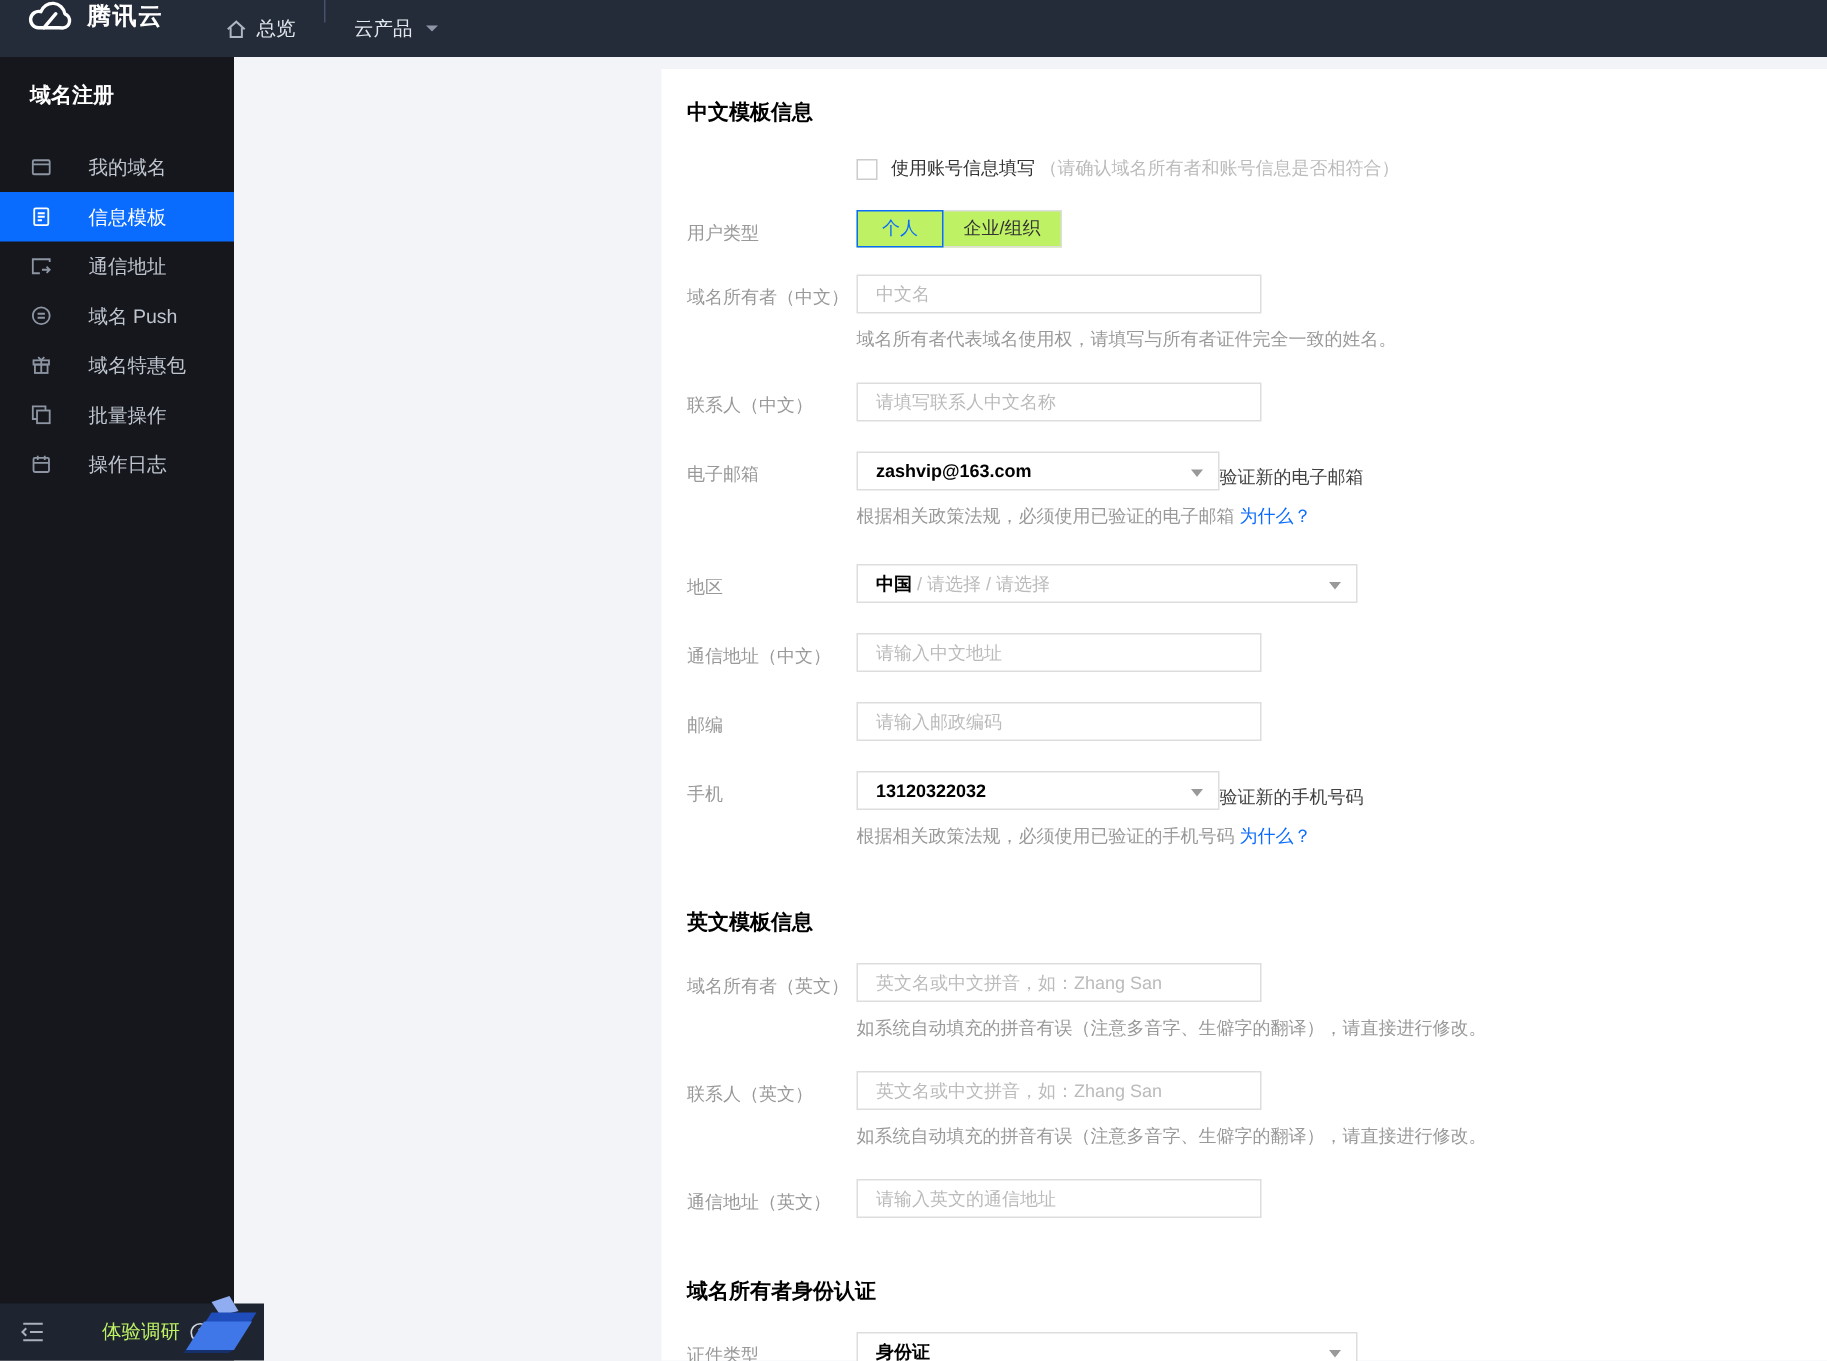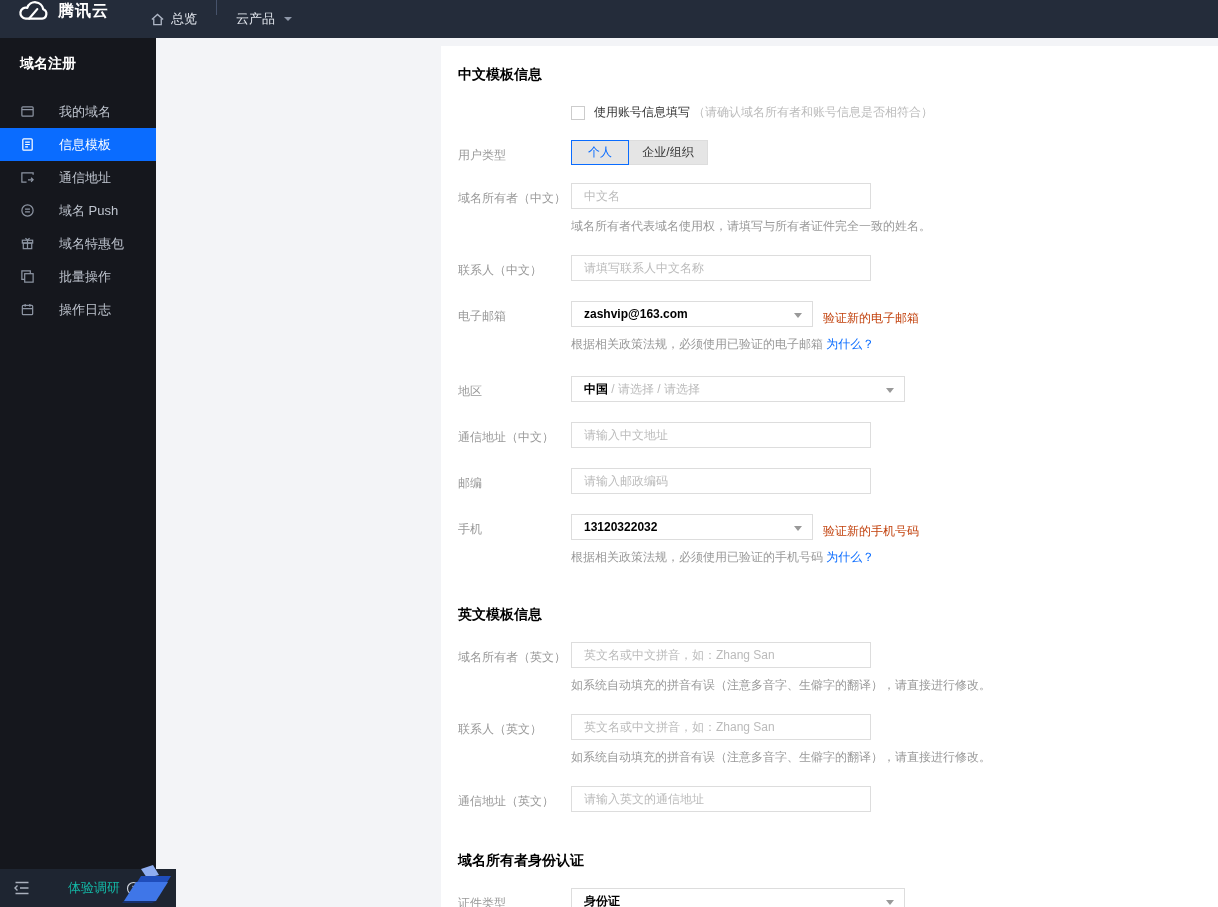--- a/index.html
+++ b/index.html
@@ -23,59 +23,59 @@
   .menu { margin-top:22px; }
   .menu-item { height:33px; display:flex; align-items:center; gap:24px; padding-left:20px;
     color:#bfc5cf; font-size:13px; cursor:pointer; }
   .menu-item .mi { display:flex; color:#8d95a3; }
   .menu-item.active { background:#0a6cff; color:#fff; }
   .menu-item.active .mi { color:#fff; }
 
   .sidebar-footer { position:absolute; left:0; bottom:0; width:176px; height:38px;
     background:#1e2531; display:flex; align-items:center; padding-left:14px; }
   .collapse-ic { color:#aab1bd; display:flex; cursor:pointer; }
-  .survey { display:flex; align-items:center; gap:6px; margin-left:38px; color:#14b8a6;
+  .survey { display:flex; align-items:center; gap:6px; margin-left:38px; color:#bef264;
     font-size:13px; cursor:pointer; }
   .survey-circle { color:#cfd4dd; display:flex; }
   .folder-art { position:absolute; right:1px; bottom:0; }
 
   
   .main { position:absolute; left:176px; top:38px; width:1042px; height:869px; background:#f3f4f7; }
   .card { position:absolute; left:265px; top:8px; width:777px; height:861px;
     background:#fff; padding:20px 24px 0 17px; }
 
   .section-title { font-size:14px; font-weight:700; color:#000; margin-bottom:18px; }
   .section { margin-top:40px; }
   .form-row { display:flex; margin-bottom:20px; }
   .form-label { width:113px; min-width:113px; font-size:12px; color:#999; padding-top:7px; }
 
-  .text-input { width:300px; height:26px; border:1px solid #ddd; padding:0 12px;
+  .text-input { width:270px; height:26px; border:1px solid #ddd; padding:0 12px;
     font-size:12px; color:#333; outline:none; background:#fff; }
   .text-input::placeholder { color:#bbb; }
 
   .select { position:relative; width:334px; height:26px; border:1px solid #ddd; background:#fff;
     display:flex; align-items:center; padding:0 26px 0 12px; font-size:12px; color:#000;
     font-weight:700; cursor:pointer; white-space:nowrap; overflow:hidden; }
   .select.narrow { width:242px; }
   .select .muted { color:#bbb; font-weight:400; }
   .select .caret { position:absolute; right:10px; top:11px; width:0; height:0;
     border-left:4px solid transparent; border-right:4px solid transparent; border-top:5px solid #999; }
 
   .row-flex { display:flex; align-items:flex-end; }
-  .inline-link { color:#c2410c; font-size:12px; margin-left:10px; cursor:pointer; }
+  .inline-link { color:#404040; font-size:12px; cursor:pointer; }
   .help { font-size:12px; color:#999; margin-top:9px; }
   .help .link { color:#0a6cff; cursor:pointer; }
 
   .check-row { display:flex; align-items:center; padding-top:2px; }
   .checkbox { width:14px; height:14px; border:1px solid #ccc; background:#fff; margin-right:9px; cursor:pointer; }
   .check-label { font-size:12px; color:#333; }
   .check-note { font-size:12px; color:#bbb; margin-left:3px; }
 
   .tabs { display:flex; }
-  .tab { height:25px; line-height:23px; border:1px solid #ddd; background:#e5e5e5; text-align:center;
+  .tab { height:25px; line-height:23px; border:1px solid #ddd; background:#bef264; text-align:center;
     font-size:12px; color:#333; cursor:pointer; }
   .tab + .tab { margin-left:-1px; }
   .tab.t1 { width:58px; }
   .tab.t2 { width:80px; }
   .tab.active { border-color:#0a6cff; color:#0a6cff; position:relative; z-index:1; }
 </style>
 </head>
 <body>
 
 <div class="navbar">

